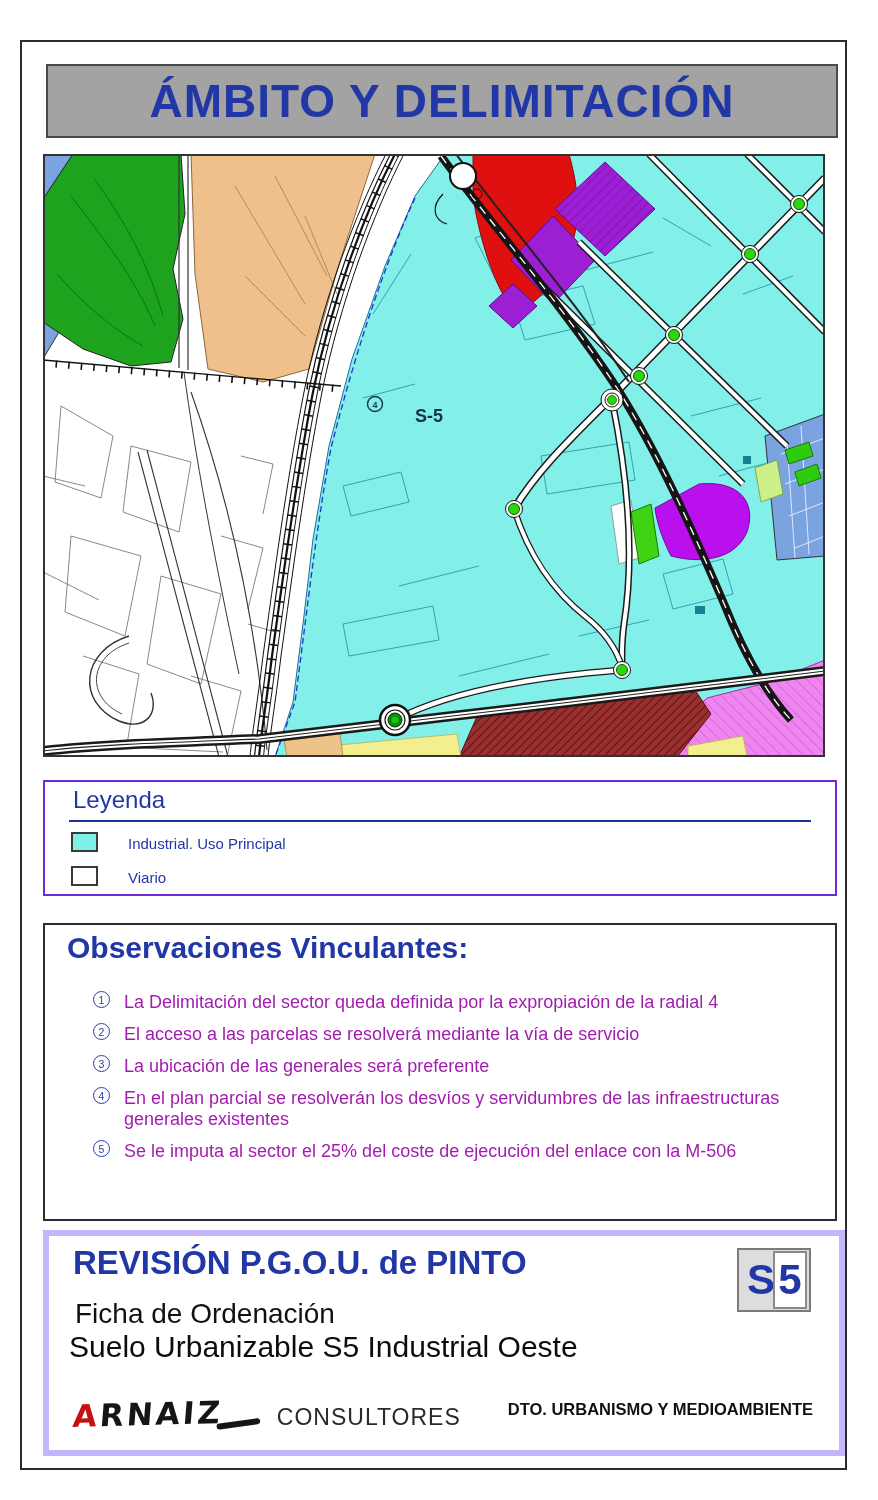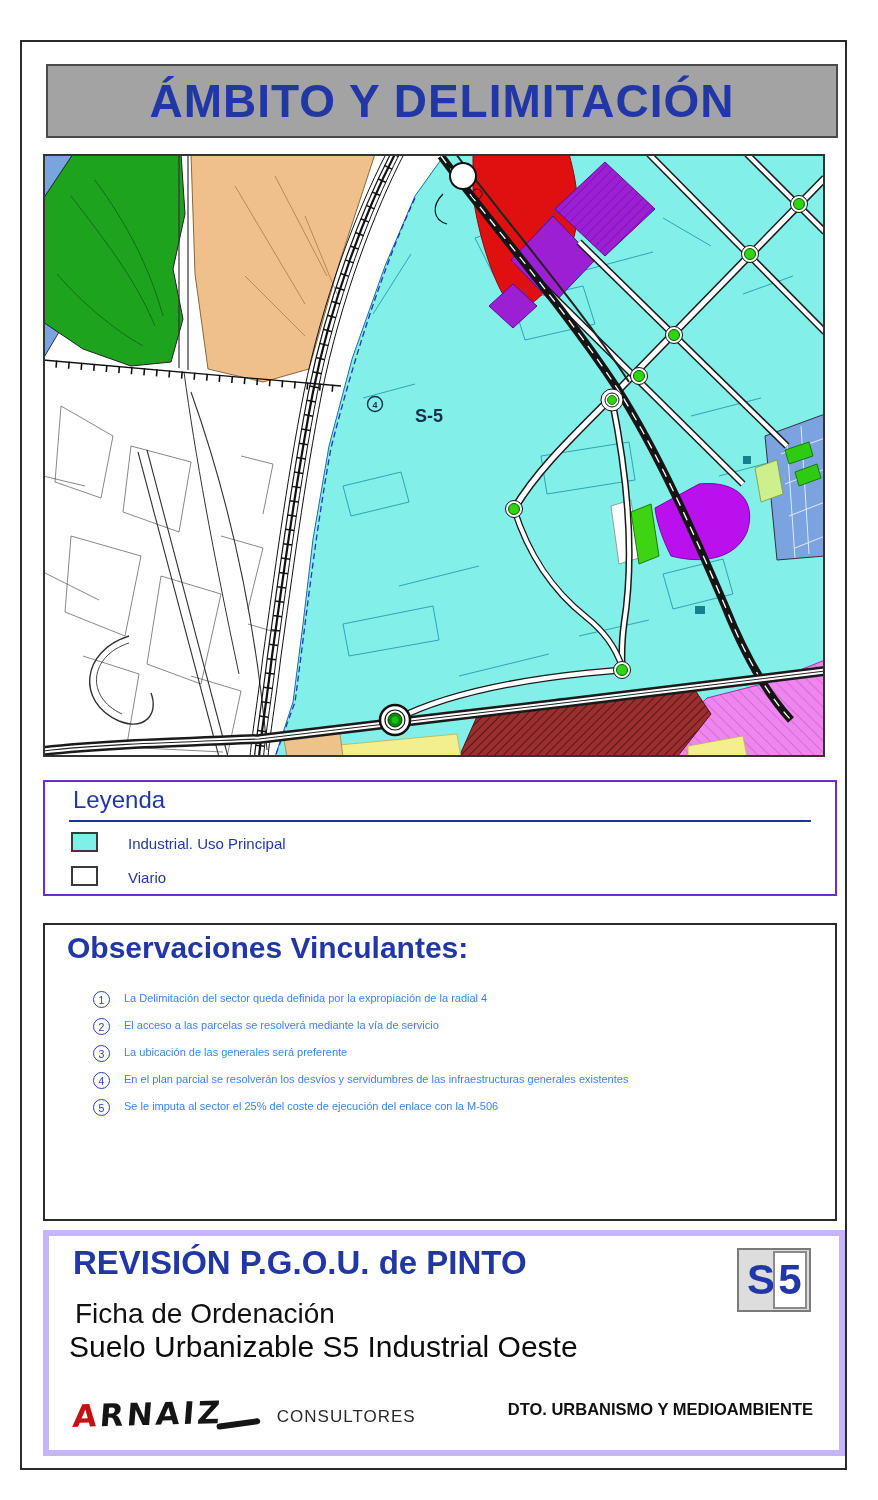--- a/index.html
+++ b/index.html
@@ -25,41 +25,41 @@
   .swatch{width:27px;height:20px;border:2px solid #3a3a3a;box-sizing:border-box;}
   .legend-label{font-size:15px;color:#2237a6;}
 
   
   .obs-box{left:21px;top:881px;width:790px;height:294px;border:2px solid #2b2b2b;background:#fff;}
   .obs-heading{left:22px;top:6px;font-size:30px;font-weight:bold;color:#2237a6;}
   .obs-list{position:absolute;left:48px;top:66px;right:20px;}
   .obs-item{display:flex;align-items:flex-start;gap:14px;margin-bottom:10px;}
   .obs-num{flex:0 0 auto;width:17px;height:17px;border:1.4px solid #2440b0;border-radius:50%;
     font-size:10.5px;color:#2440b0;display:flex;align-items:center;justify-content:center;box-sizing:border-box;}
-  .obs-text{font-size:11px;color:#3b82f6;padding-top:1px;}
+  .obs-text{font-size:18px;color:#a21caf;padding-top:1px;}
 
   
   .footer-box{left:21px;top:1188px;width:790px;height:214px;border:6px solid #c4b5fd;background:#fff;}
   .revision-title{left:24px;top:8px;font-size:33px;font-weight:bold;color:#2237a6;}
   .badge{left:688px;top:12px;width:78px;height:68px;}
   .badge-gray{position:absolute;left:0;top:0;width:74px;height:64px;background:#ddd;border:2px solid #7a7a7a;box-sizing:border-box;
     display:flex;align-items:center;}
   .badge-letter{font-size:42px;font-weight:bold;color:#2237a6;padding-left:8px;}
   .badge-white{position:absolute;left:36px;top:3px;width:34px;height:58px;background:#fff;border:2px solid #8a8a8a;box-sizing:border-box;
     display:flex;align-items:center;justify-content:center;}
   .badge-number{font-size:42px;font-weight:bold;color:#2237a6;}
   .sheet-type{left:26px;top:62px;font-size:28px;color:#111;}
   .sheet-title{left:20px;top:94px;font-size:30px;color:#0c0c0c;white-space:nowrap;}
   .logo-row{left:24px;top:156px;height:44px;display:flex;align-items:center;}
   .arnaiz{font-family:"DejaVu Sans",sans-serif;font-size:31px;font-weight:800;color:#151515;
     letter-spacing:3px;transform:skewX(-6deg) rotate(-1.5deg);display:inline-block;}
   .arnaiz::first-letter{color:#c41212;}
   .swoosh{display:inline-block;width:44px;height:6px;background:#151515;border-radius:4px;
     transform:rotate(-8deg) translateY(10px);margin-left:-8px;}
-  .consultores{font-size:17px;color:#2a2a2a;letter-spacing:1px;margin-left:18px;transform:translateY(3px);}
+  .consultores{font-size:23px;color:#2a2a2a;letter-spacing:1px;margin-left:18px;transform:translateY(3px);}
   .department{right:26px;top:164px;font-size:16.5px;font-weight:bold;color:#111;}
 </style>
 </head>
 <body>
 
 <div class="page">
 
   <div class="abs title-bar">
     <span>ÁMBITO Y DELIMITACIÓN</span>
   </div>

